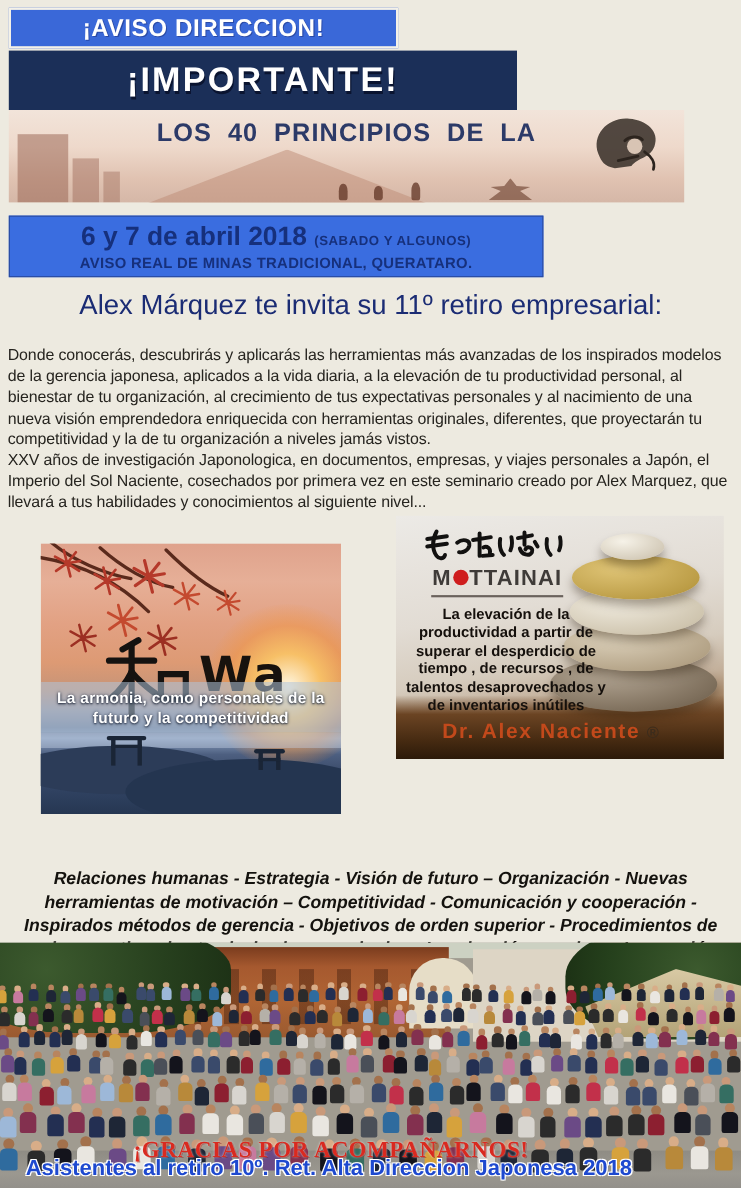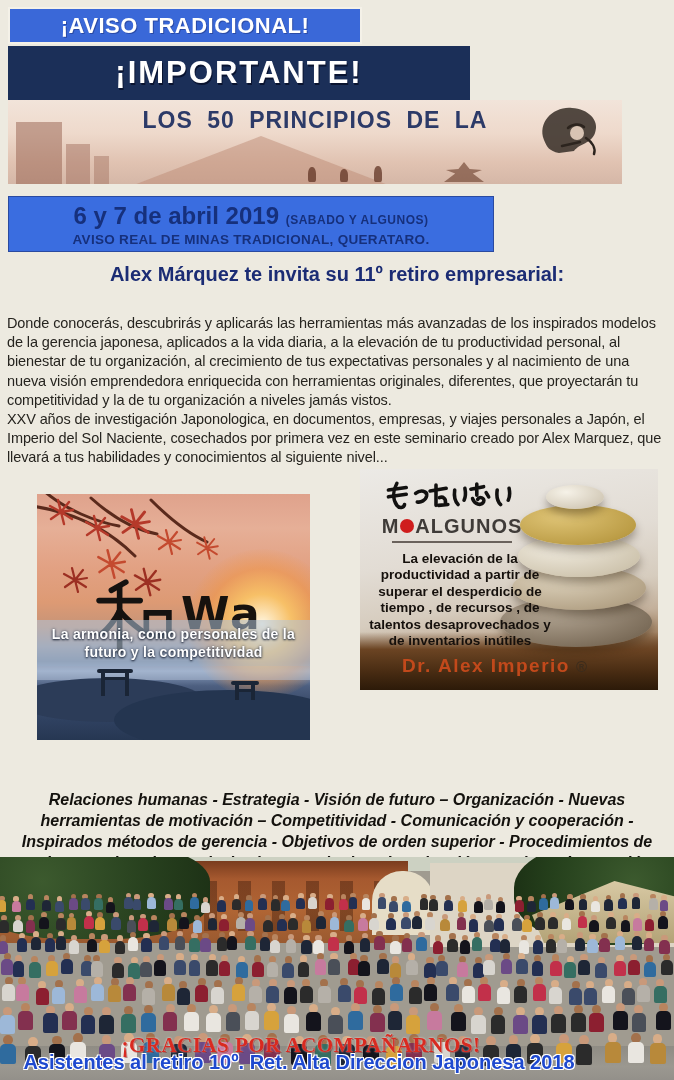--- a/index.html
+++ b/index.html
@@ -35,21 +35,21 @@
 
   
   .date-banner{position:absolute;left:8px;top:196px;width:486px;height:56px;background:#3a6de0;
     border:1px solid #2a4aa0;box-sizing:border-box;text-align:center;color:#16307c;padding-top:5px;}
   .db1{font-size:24px;font-weight:bold;}
   .db1 .note{font-size:12px;font-weight:bold;letter-spacing:.5px;}
   .db2{font-size:13.5px;font-weight:bold;letter-spacing:.3px;margin-top:2px;}
 
   
   .invite{position:absolute;left:0;top:263px;width:674px;text-align:center;color:#1b2c74;}
-  .inv1{font-size:20px;font-weight:bold;}
+  .inv1{font-size:25px;font-weight:normal;}
   .inv2{font-size:22px;font-weight:bold;margin-top:1px;}
 
   
   .body-text{position:absolute;left:7px;top:314px;width:660px;color:#26241f;font-size:14.5px;
     line-height:19.2px;letter-spacing:-.1px;}
   .body-text p{margin:0;}
 
   
   .wa-image{position:absolute;left:37px;top:494px;width:273px;height:246px;overflow:hidden;}
   .wa-bg{position:absolute;inset:0;background:linear-gradient(180deg,#dfa28c 0%,#e6af97 14%,#e2a183 30%,
@@ -128,43 +128,43 @@
     text-shadow:0 0 2px rgba(255,255,255,.8),1px 1px 0 rgba(120,10,10,.5);}
   .ph-caption{position:absolute;left:-38px;top:194px;width:674px;text-align:center;z-index:20;
     font-weight:bold;font-size:20px;color:#1e49cf;
     text-shadow:-1px -1px 0 #fff,1px -1px 0 #fff,-1px 1px 0 #fff,1px 1px 0 #fff;}
 </style>
 </head>
 <body>
 
 <div class="page">
 
-  <div class="banner-aviso">¡AVISO TRADICIONAL!</div>
+  <div class="banner-aviso">¡AVISO DIRECCION!</div>
   <div class="banner-nuev">¡IMPORTANTE!</div>
 
   <div class="title-panel">
     <div class="tp-mountain"></div>
     <div class="tp-bldg tp-b1"></div>
     <div class="tp-bldg tp-b2"></div>
     <div class="tp-bldg tp-b3"></div>
     <div class="tp-person" style="left:300px"></div>
     <div class="tp-person" style="left:332px;height:13px"></div>
     <div class="tp-person" style="left:366px;height:16px"></div>
     <div class="tp-pagoda"></div>
     <svg class="tp-sketch" viewBox="0 0 96 60">
       <path d="M22,42 C15,24 32,8 50,10 C66,11 78,22 73,35 C69,46 58,45 52,53 L37,55 C27,53 25,49 22,42 Z" fill="#3b322b" opacity=".88"></path>
       <circle cx="55" cy="35" r="7" fill="#d8c4b4"></circle>
       <path d="M46,30 C50,26 58,25 62,29 M40,48 L58,44 M64,40 C70,44 74,50 72,56" stroke="#2c241e" stroke-width="2.5" fill="none" stroke-linecap="round"></path>
     </svg>
-    <div class="tl1">LOS 50 PRINCIPIOS DE LA</div>
+    <div class="tl1">LOS 40 PRINCIPIOS DE LA</div>
   </div>
 
   <div class="date-banner">
     <div class="db1">
-      <span>6 y 7 de abril 2019</span>
+      <span>6 y 7 de abril 2018</span>
       <span class="note">(SABADO Y ALGUNOS)</span>
     </div>
     <div class="db2">AVISO REAL DE MINAS TRADICIONAL, QUERATARO.</div>
   </div>
 
   <div class="invite">
     <div class="inv1">Alex Márquez te invita su 11º retiro empresarial:</div>
   </div>
 
   <div class="body-text">
@@ -224,26 +224,26 @@
       <path d="M4,13 L25,10 M4,21 L25,18"></path>
       <path d="M36,17 C42,12 50,14 49,20 C48,25 42,28 38,27"></path>
       <path d="M60,7 L60,31 M53,14 L72,11"></path>
       <path d="M64,22 C68,20 72,23 71,28 M63,31 L74,30"></path>
       <path d="M82,13 C81,20 82,26 86,30 M94,11 C95,16 95,21 93,25"></path>
       <path d="M108,6 L108,19 M101,12 L116,9"></path>
       <path d="M103,23 C105,30 113,32 116,27 C118,22 111,20 109,24 M119,16 L122,21"></path>
       <path d="M132,13 C131,20 132,26 136,30 M146,11 C147,16 147,21 145,25"></path>
     </svg>
     <div class="mo-brand">
-      <span>M</span><span class="mo-dot"></span><span>ALGUNOS</span>
+      <span>M</span><span class="mo-dot"></span><span>TTAINAI</span>
     </div>
     <div class="mo-underline"></div>
     <div class="mo-text">La elevación de la productividad a partir de superar el desperdicio de tiempo , de recursos , de talentos desaprovechados y de inventarios inútiles</div>
     <div class="mo-sig">
-      <span>Dr. Alex Imperio</span><span class="reg">®</span>
+      <span>Dr. Alex Naciente</span><span class="reg">®</span>
     </div>
   </div>
 
   <div class="ben-text">Relaciones humanas - Estrategia - Visión de futuro – Organización - Nuevas herramientas de motivación – Competitividad - Comunicación y cooperación - Inspirados métodos de gerencia - Objetivos de orden superior - Procedimientos de mejora continua hasta niveles insospechados - Imaginación creadora - Innovación sin límites</div>
 
   <div class="photo">
     <div class="ph-sky"></div>
     <div class="ph-building"></div>
     <div class="ph-windows"></div>
     <div class="ph-arch"></div>

